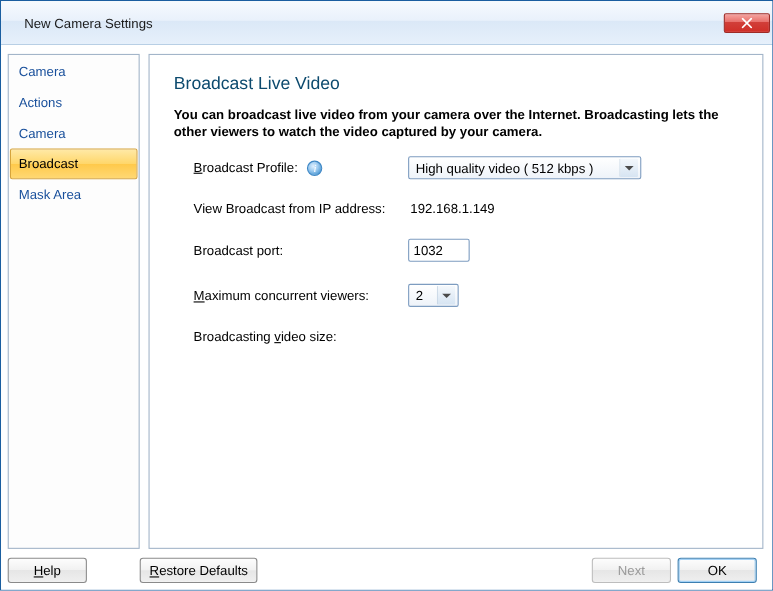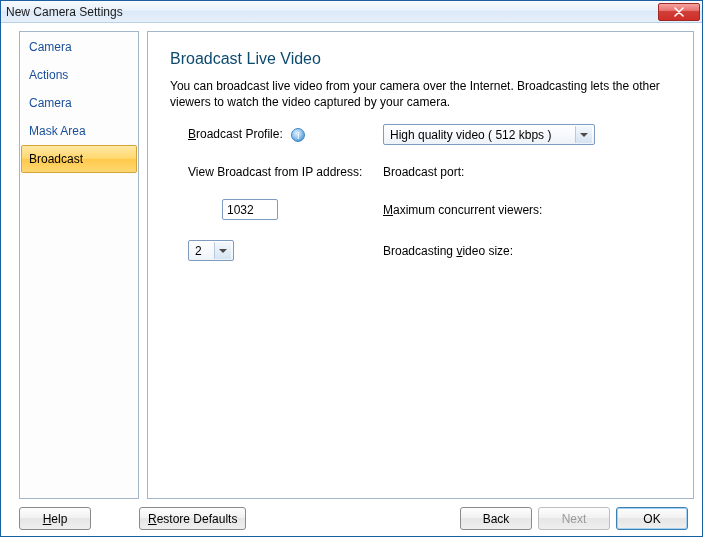--- a/index.html
+++ b/index.html
@@ -1,37 +1,37 @@
 <!DOCTYPE html>
 <html><head>
 <meta charset="utf-8">
 <style>
   * { box-sizing: border-box; }
   html, body { margin: 0; padding: 0; font-family: "Segoe UI", Tahoma, sans-serif; font-size: 12px; color: #000; }
   .window { width: 703px; height: 537px; border: 1px solid #1a5ea0; background: #fff; display: flex; flex-direction: column; box-shadow: 0 0 0 1px rgba(0,0,0,0.05); }
-  .titlebar { height: 22px; background: linear-gradient(to bottom, #f6fafe 0%, #e9f1fb 45%, #dbe8f7 46%, #e6f0fb 100%); display: flex; align-items: center; justify-content: space-between; padding-left: 5px; border-bottom: 1px solid #b8cfe5; }
+  .titlebar { height: 40px; background: linear-gradient(to bottom, #f6fafe 0%, #e9f1fb 45%, #dbe8f7 46%, #e6f0fb 100%); display: flex; align-items: center; justify-content: space-between; padding-left: 21px; border-bottom: 1px solid #b8cfe5; }
   .titlebar .title { color: #1a1a1a; }
   .close-btn { width: 42px; height: 18px; margin: 1px 2px; border-radius: 2px; background: linear-gradient(to bottom, #f5a3a0 0%, #e76e69 45%, #d13f39 46%, #cf2e27 100%); border: 1px solid #9e2a25; color: #fff; display: flex; align-items: center; justify-content: center; font-weight: bold; font-size: 11px; }
-  .client { flex: 1; background: #fff; display: flex; flex-direction: column; padding: 8px 8px 6px 18px; }
+  .client { flex: 1; background: #fff; display: flex; flex-direction: column; padding: 8px 8px 6px 6px; }
   .content-row { flex: 1; display: flex; gap: 8px; min-height: 0; }
   .sidebar { width: 120px; border: 1px solid #a3b5c9; background: #fdfdfd; padding: 1px; display: flex; flex-direction: column; }
   .side-item { padding: 7px 8px; color: #184f9b; cursor: default; border-radius: 2px; }
   .side-item.selected { background: linear-gradient(to bottom, #ffe9a6 0%, #ffd76b 49%, #ffc94a 50%, #ffd873 100%); border: 1px solid #d6a43c; padding: 6px 7px; color: #000; }
   .main { flex: 1; border: 1px solid #a3b5c9; padding: 18px 22px; overflow: hidden; }
   .page-title { color: #0c4a6e; font-size: 16px; font-weight: 400; margin-bottom: 10px; }
-  .desc { margin-bottom: 14px; line-height: 1.35; }
+  .desc { margin-bottom: 14px; line-height: 1.35; font-weight: bold; }
   .form { display: grid; grid-template-columns: 175px auto; row-gap: 9px; column-gap: 6px; align-items: center; margin-left: 18px; gap: 20px; }
   .form .lbl { white-space: nowrap; }
   .form .lbl .ul { text-decoration: underline; }
   .info-icon { display: inline-flex; width: 14px; height: 14px; border-radius: 50%; background: radial-gradient(circle at 40% 35%, #dff0ff 0%, #9ecbf0 40%, #5fa4da 70%, #3d86c4 100%); border: 1px solid #3d86c4; color: #fff; font-style: italic; font-family: Georgia, serif; font-size: 10px; align-items: center; justify-content: center; vertical-align: middle; margin-left: 2px; }
   .dropdown { height: 21px; border: 1px solid #7d9cc0; background: linear-gradient(to bottom, #ffffff, #eef3f9); display: inline-flex; align-items: center; padding: 0 2px 0 6px; font-size: 12px; border-radius: 2px; }
   .dropdown .dd-text { flex: 1; white-space: nowrap; overflow: hidden; }
   .dropdown .dd-btn { width: 17px; height: 17px; margin-left: 4px; background: linear-gradient(to bottom, #f4f8fc, #d6e4f2); border-left: 1px solid #b7cadd; display: flex; align-items: center; justify-content: center; border-radius: 1px; }
   .dd-arrow { width: 0; height: 0; border-left: 4px solid transparent; border-right: 4px solid transparent; border-top: 4px solid #4a4a4a; }
-  .textinput { height: 21px; border: 1px solid #7d9cc0; background: #fff; padding: 0 4px; font-size: 12px; font-family: inherit; border-radius: 2px; margin-left: 34px; }
+  .textinput { height: 21px; border: 1px solid #7d9cc0; background: #fff; padding: 0 4px; font-size: 12px; font-family: inherit; border-radius: 2px; }
   .static-val { padding-left: 2px; }
   .button-row { display: flex; align-items: center; padding-top: 8px; }
   .btn { height: 23px; min-width: 72px; padding: 0 8px; border: 1px solid #8a8a8a; border-radius: 3px; background: linear-gradient(to bottom, #fdfdfd 0%, #f1f1f1 49%, #e6e6e6 50%, #efefef 100%); display: inline-flex; align-items: center; justify-content: center; font-family: inherit; font-size: 12px; cursor: default; color: #000; }
   .btn .ul { text-decoration: underline; }
   .btn.disabled { color: #9a9a9a; border-color: #bdbdbd; }
   .btn.default { border-color: #3c7fb1; box-shadow: 0 0 0 1px #a3d1f5 inset; }
   .spacer { flex: 1; }
   .rd { min-width: 100px; }
 </style>
 </head>
@@ -45,37 +45,38 @@
           <path d="M1 1 L9 9 M9 1 L1 9" stroke="#fff" stroke-width="1.6" stroke-linecap="round"></path>
         </svg>
     </div>
   </div>
   <div class="client">
     <div class="content-row">
       <div class="sidebar">
         <div class="side-item">Camera</div>
         <div class="side-item">Actions</div>
         <div class="side-item">Camera</div>
+        <div class="side-item selected">Broadcast</div>
         <div class="side-item">Mask Area</div>
-        <div class="side-item selected">Broadcast</div>
       </div>
       <div class="main">
         <div class="page-title">Broadcast Live Video</div>
         <div class="desc">You can broadcast live video from your camera over the Internet. Broadcasting lets the other viewers to watch the video captured by your camera.</div>
         <div class="form">
 
           <div class="lbl"><span class="ul">B</span><span>roadcast Profile:</span>&nbsp;&nbsp;<span class="info-icon">i</span></div>
           <div class="dropdown" style="width:212px">
             <span class="dd-text">High quality video ( 512 kbps )</span>
             <span class="dd-btn">
                 <span class="dd-arrow"></span>
               </span>
           </div>
 
           <div class="lbl">View Broadcast from IP address:</div>
+          <div class="static-val">192.168.1.149</div>
 
           <div class="lbl">Broadcast port:</div>
           <div><input type="text" class="textinput" style="width: 56px;" value="1032"></div>
 
           <div class="lbl"><span class="ul">M</span><span>aximum concurrent viewers:</span></div>
           <div class="dropdown" style="width:46px">
             <span class="dd-text">2</span>
             <span class="dd-btn">
                 <span class="dd-arrow"></span>
               </span>
@@ -90,21 +91,20 @@
       <button class="btn">
           <span class="ul">H</span>
           <span>elp</span>
         </button>
       <div style="width:48px"></div>
       <button class="btn rd">
           <span class="ul">R</span>
           <span>estore Defaults</span>
         </button>
       <div class="spacer"></div>
-      <button class="btn">Back</button>
       <div style="width:6px"></div>
       <button class="btn disabled">Next</button>
       <div style="width:6px"></div>
       <button class="btn default">OK</button>
       <div style="width:6px"></div>
     </div>
   </div>
 </div>
 
 </body></html>

